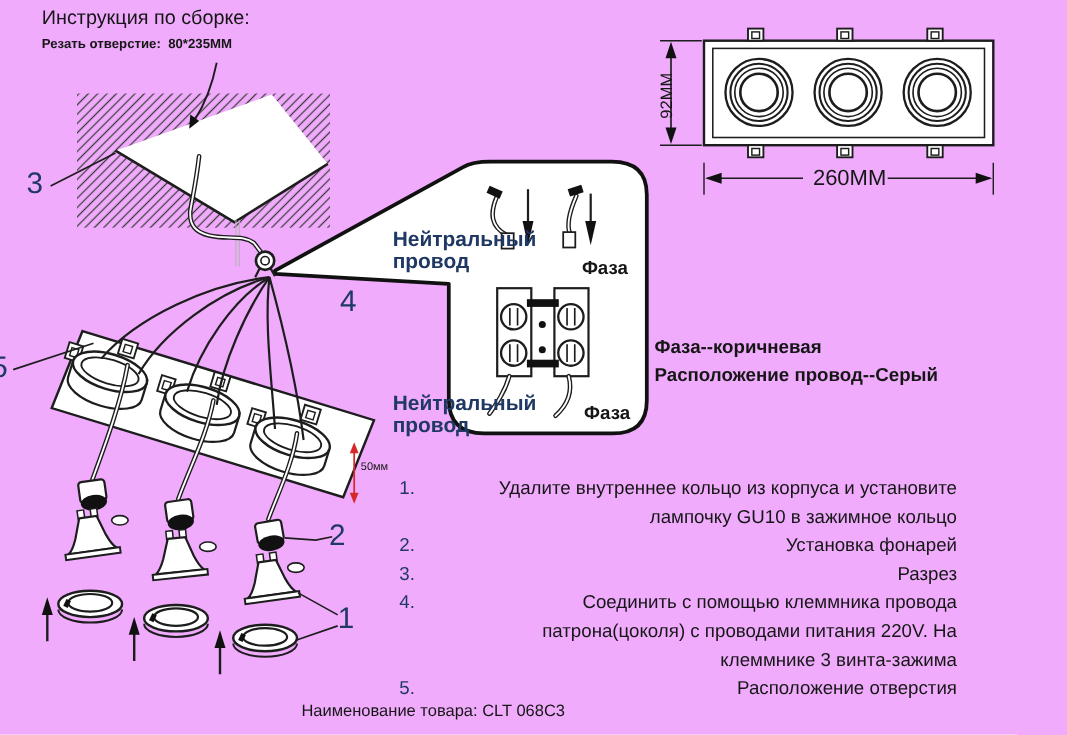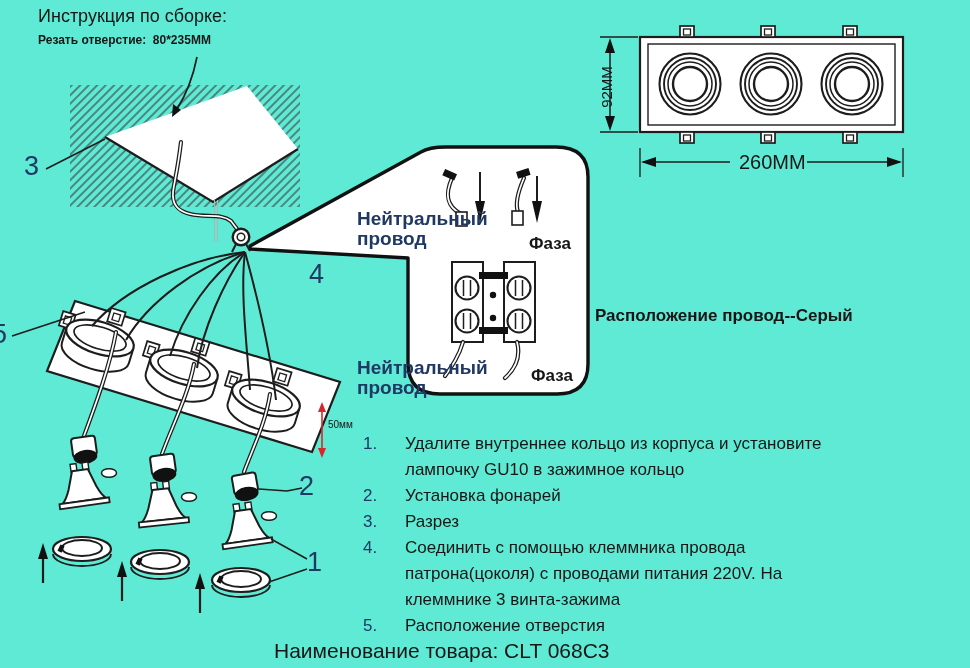--- a/index.html
+++ b/index.html
@@ -1,25 +1,25 @@
 <!DOCTYPE html>
 <html><head>
 <meta charset="utf-8">
 <style>
   html,body{margin:0;padding:0;background:#fff;}
-  .page{position:relative;width:970px;height:668px;background:#5eead4;overflow:hidden;
+  .page{position:relative;width:970px;height:668px;background:#f0abfc;overflow:hidden;
         font-family:"Liberation Sans",sans-serif;color:#161616;}
   .page svg{position:absolute;left:0;top:0;}
   .t{position:absolute;white-space:nowrap;line-height:1.2;}
   .num{font-size:27px;color:#1f3864;}
   .b{font-weight:bold;}
   .instructions{position:absolute;left:363px;top:431px;width:512px;font-size:17px;line-height:26px;}
   .ins-item{display:flex;align-items:flex-start;}
   .ins-num{flex:none;width:42px;color:#1f3864;}
-  .ins-text{width:465px;white-space:normal;color:#161616;}
+  .ins-text{width:465px;white-space:normal;color:#161616;text-align:right;}
   .wirelabel{font-size:19px;font-weight:bold;color:#1f3864;line-height:20px;}
   .wirelabel span{display:block;}
   .ln{fill:none;stroke:#1d1d1d;}
   .wh{fill:#ffffff;stroke:#1d1d1d;}
   .dk{fill:#111111;stroke:none;}
   .co{fill:none;stroke:#1d1d1d;stroke-width:4.2px;stroke-linecap:round;}
   .ci{fill:none;stroke:#ffffff;stroke-width:1.7px;stroke-linecap:round;}
 </style>
 </head>
 <body>
@@ -290,20 +290,21 @@
   <span>провод</span>
 </div>
 <div class="t b" style="left:529px;top:234px;font-size:17px;">Фаза</div>
 <div class="t wirelabel" style="left:357px;top:358px;">
   <span>Нейтральный</span>
   <span>провод</span>
 </div>
 <div class="t b" style="left:531px;top:366px;font-size:17px;">Фаза</div>
 
 <div class="t" style="left:595px;top:303px;font-size:17px;font-weight:600;line-height:25px;">
+  <span style="display:block;">Фаза--коричневая</span>
   <span style="display:block;">Расположение провод--Серый</span>
 </div>
 
 <div class="instructions">
   <div class="ins-item">
     <span class="ins-num">1.</span>
     <span class="ins-text">Удалите внутреннее кольцо из корпуса и установите лампочку GU10 в зажимное кольцо</span>
   </div>
   <div class="ins-item">
     <span class="ins-num">2.</span>
@@ -316,15 +317,15 @@
   <div class="ins-item">
     <span class="ins-num">4.</span>
     <span class="ins-text">Соединить с помощью клеммника провода патрона(цоколя) с проводами питания 220V. На клеммнике 3 винта-зажима</span>
   </div>
   <div class="ins-item">
     <span class="ins-num">5.</span>
     <span class="ins-text">Расположение отверстия</span>
   </div>
 </div>
 
-<div class="t" style="left:274px;top:638px;font-size:21px;">Наименование товара: CLT 068C3</div>
+<div class="t" style="left:274px;top:638px;font-size:15px;">Наименование товара: CLT 068C3</div>
 
 </div>
 
 </body></html>

